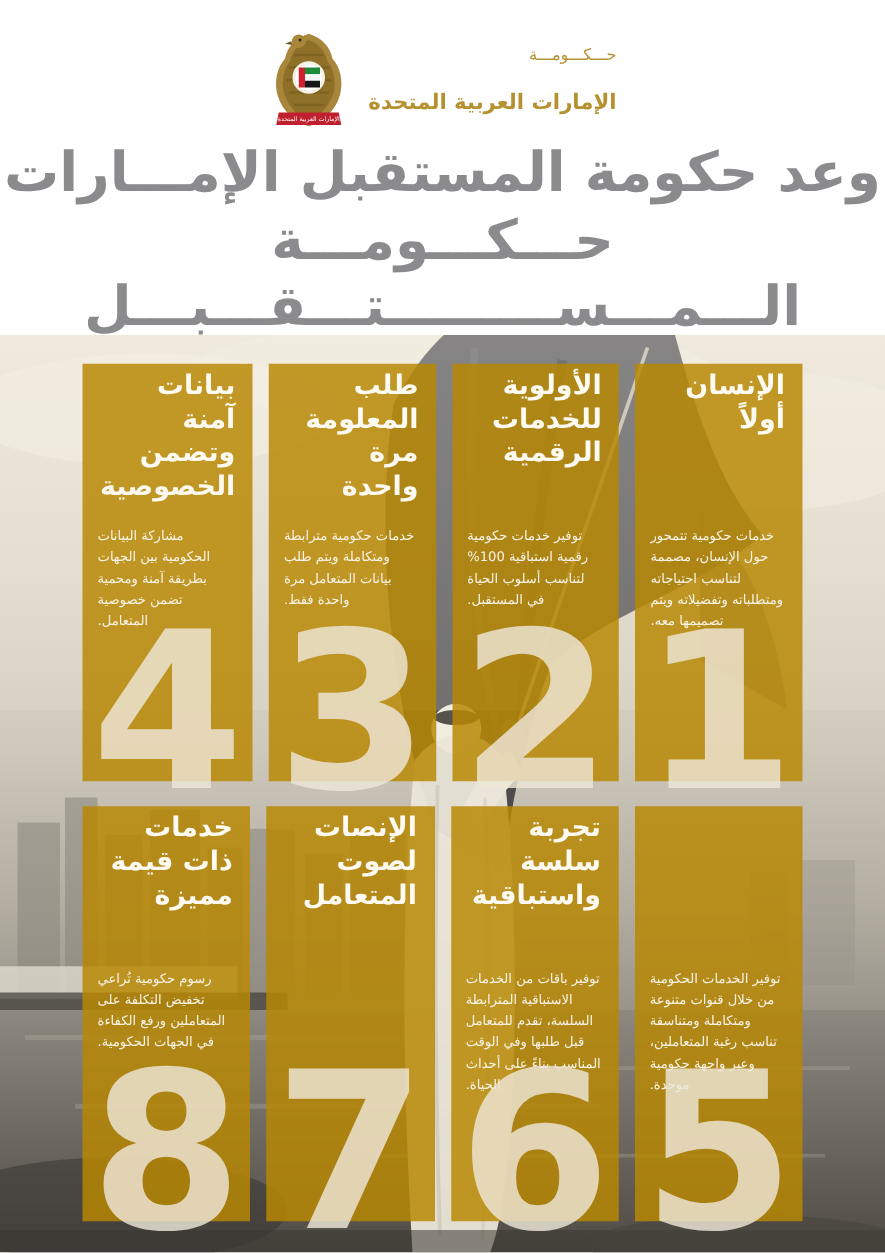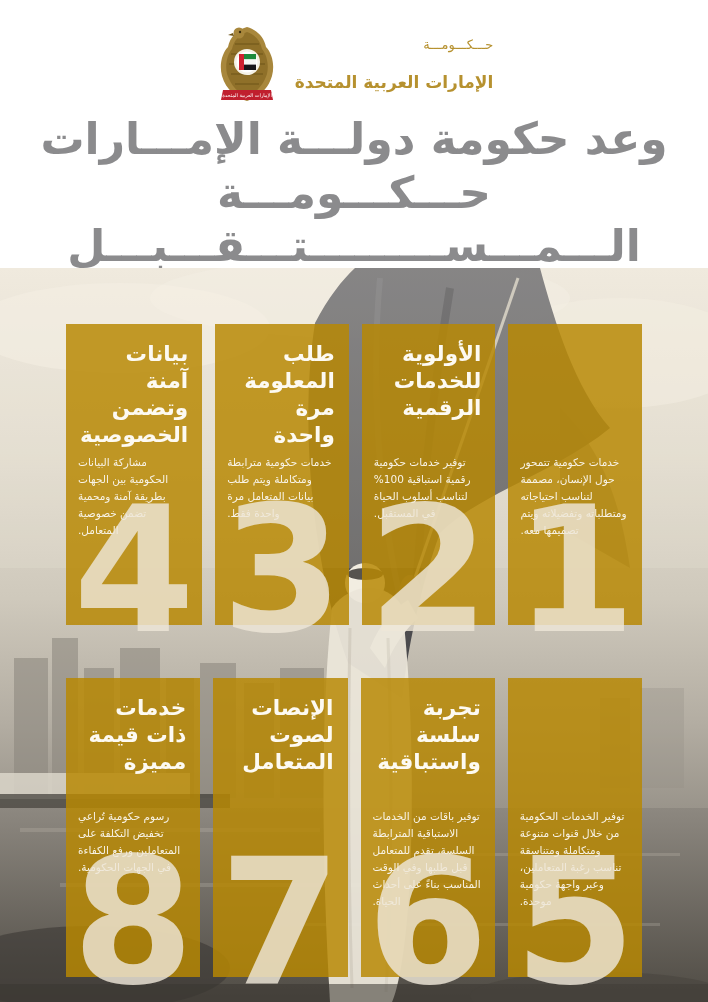--- a/index.html
+++ b/index.html
@@ -32,23 +32,22 @@
   .cards-row{
     position:absolute;left:66px;width:576px;z-index:2;
     display:grid;grid-template-columns:repeat(4,1fr);gap:13px;
     direction:rtl;
   }
   .row-1{top:291px;height:334px;}
   .row-2{top:645px;height:332px;}
   .card{
     position:relative;
     background:rgba(184,136,2,0.84);
-    padding:16px 14px 0 14px;
+    padding:4px 14px 0 14px;
     box-sizing:border-box;
-    margin-top:33px;
   }
   .card-heading{
     margin:0;color:#fdfaf2;font-weight:bold;
     font-size:21.5px;line-height:1.26;
     white-space:pre-line;text-align:right;direction:rtl;
   }
   .card-body{
     position:absolute;top:130px;right:14px;left:12px;
     color:#f8f3e6;font-size:10.5px;line-height:1.62;
     text-align:left;direction:rtl;
@@ -84,21 +83,21 @@
     <path d="M8 66 L56 66 L58 76 L6 76 Z" fill="#c01f2e"></path>
     <text x="32" y="73" text-anchor="middle" font-size="5" fill="#ffffff" font-family="DejaVu Sans, sans-serif">الإمارات العربية المتحدة</text>
   </svg>
   <div class="logo-text">
     <div class="l1">حـــكـــومـــة</div>
     <div class="l2">الإمارات العربية المتحدة</div>
   </div>
 </div>
 
 <div class="poster-title">
-  <div>وعد حكومة دولـــة الإمـــارات</div>
+  <div>وعد حكومة المستقبل الإمـــارات</div>
   <div>حـــكـــومـــة الـــمـــســـــــــتـــقـــبـــل</div>
 </div>
 
 <svg class="photo" viewBox="0 0 708 734" preserveAspectRatio="none">
   <defs>
     <linearGradient id="skyGrad" x1="0" y1="0" x2="0" y2="1">
       <stop offset="0%" stop-color="#f0eadf"></stop>
       <stop offset="25%" stop-color="#e2dccf"></stop>
       <stop offset="45%" stop-color="#cfc9bc"></stop>
       <stop offset="62%" stop-color="#b3ada2"></stop>
@@ -164,20 +163,22 @@
   </g>
 
   <ellipse cx="90" cy="700" rx="140" ry="42" fill="#3a3733" opacity="0.6"></ellipse>
   <rect x="0" y="716" width="708" height="18" fill="#3a3731" opacity="0.55"></rect>
   <ellipse cx="600" cy="728" rx="130" ry="24" fill="#45423c" opacity="0.5"></ellipse>
   <rect x="0" y="0" width="708" height="300" fill="#efe9dd" opacity="0.2"></rect>
 </svg>
 
 <div class="cards-row row-1">
   <div class="card">
+    <h3 class="card-heading">الإنسان
+أولاً</h3>
     <div class="card-body">خدمات حكومية تتمحور حول الإنسان، مصممة لتناسب احتياجاته ومتطلباته وتفضيلاته ويتم تصميمها معه.</div>
     <div class="card-number">1</div>
   </div>
   <div class="card">
     <h3 class="card-heading">الأولوية
 للخدمات
 الرقمية</h3>
     <div class="card-body">توفير خدمات حكومية رقمية استباقية 100% لتناسب أسلوب الحياة في المستقبل.</div>
     <div class="card-number">2</div>
   </div>

